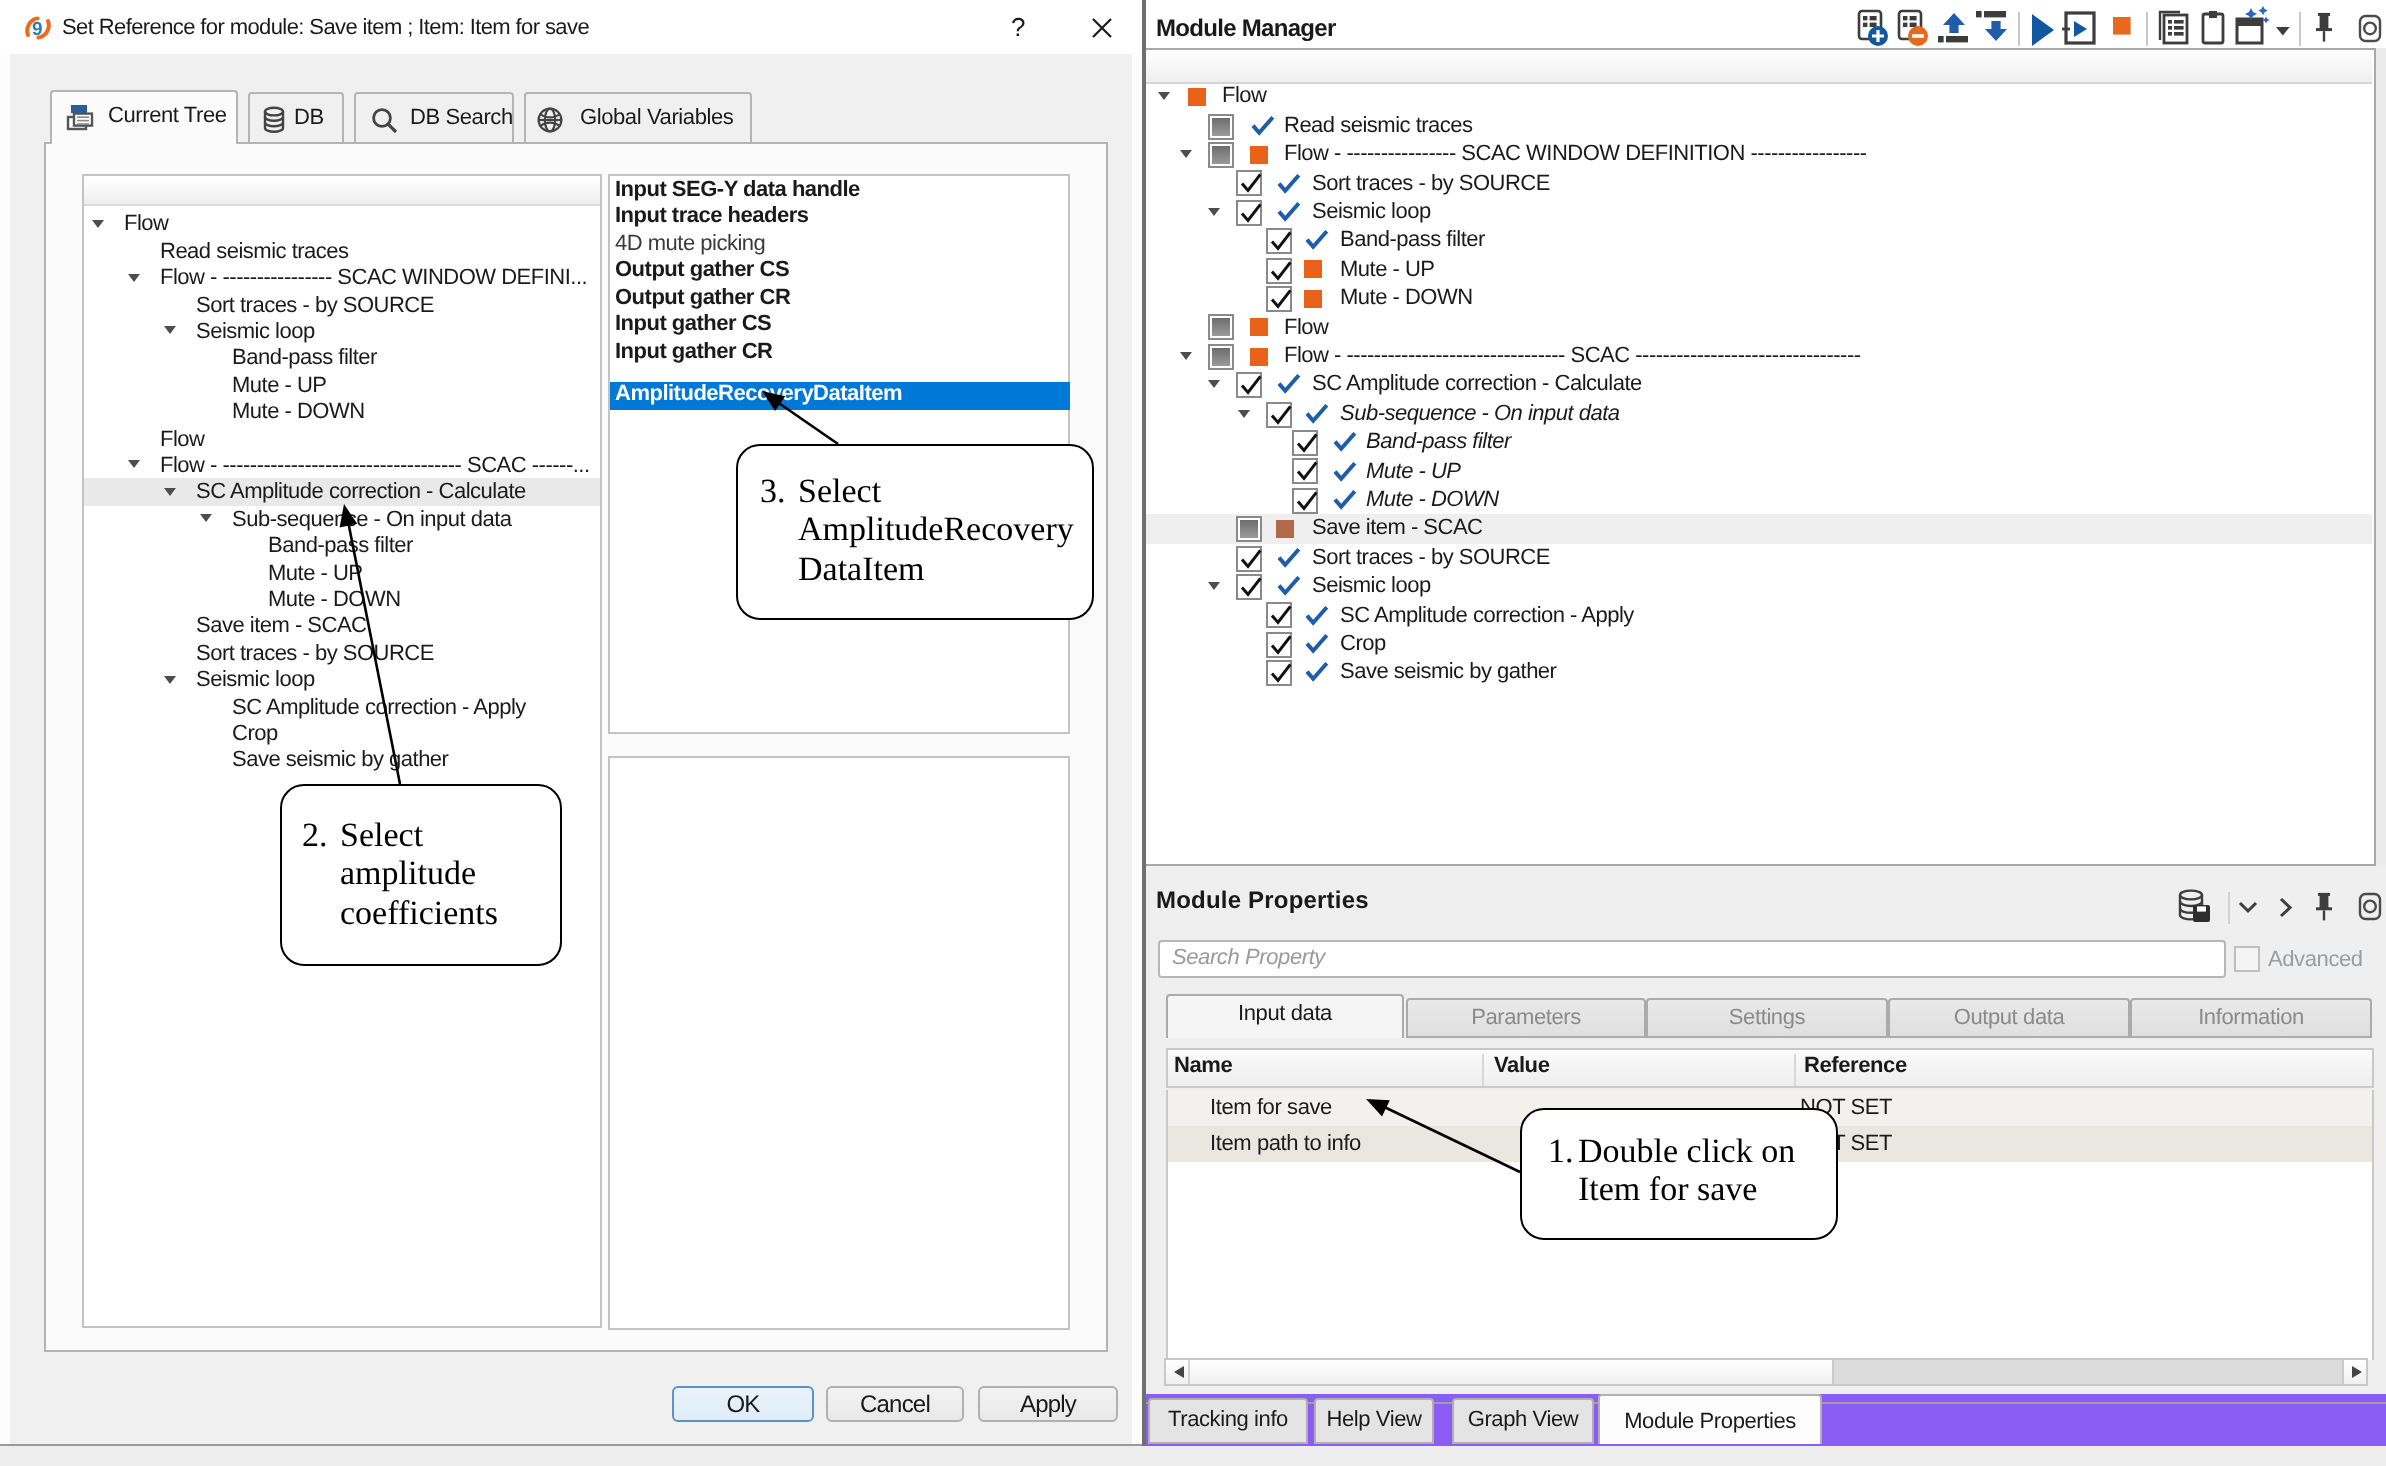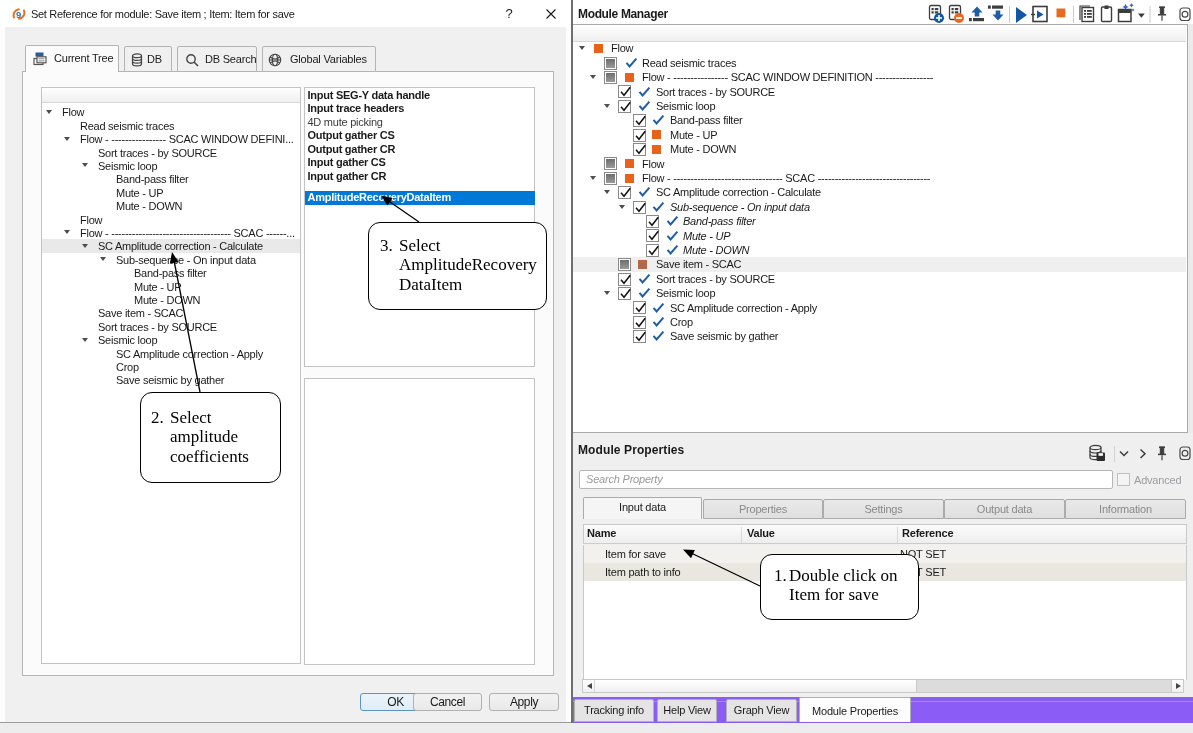--- a/index.html
+++ b/index.html
@@ -34,21 +34,21 @@
 
 .trow { position:absolute; height:14px; line-height:14px; white-space:nowrap; letter-spacing:-0.25px; }
 .tri { position:absolute; width:0; height:0; border-left:3.6px solid transparent; border-right:3.6px solid transparent; border-top:4.6px solid #4d4d4d; }
 .hl { position:absolute; background:#e9e9e9; }
 
 .mitem { position:absolute; left:4px; height:13.5px; line-height:13.5px; font-weight:bold; white-space:nowrap; padding-left:3px; letter-spacing:-0.25px; }
 .msel { background:#0078d7; color:#fff; width:230.5px; }
 
 
 .btn { font-size:12px; letter-spacing:-0.4px; position:absolute; top:693px; height:18px; background:linear-gradient(#f2f2f2,#e9e9e9); border:1px solid #b0b0b0; border-radius:3px; text-align:center; line-height:16px; }
-#btn-ok { left:336px; width:71px; border-color:#5a94c8; background:linear-gradient(#eaf3fa,#dfedf8);margin-left:24px; }
+#btn-ok { left:336px; width:71px; border-color:#5a94c8; background:linear-gradient(#eaf3fa,#dfedf8); }
 #btn-cancel { left:413px; width:69px; }
 #btn-apply { left:489px; width:70px; }
 
 
 #rpanel { left:573px; top:0; width:620px; height:723px; background:#ffffff; }
 #mmtitle { left:5px; top:7px; font-weight:bold; font-size:12px; letter-spacing:-0.35px; }
 #rtreeframe { left:0px; top:24px; width:614.5px; height:409px; background:#fff; border:1px solid #a9a9a9; border-left:none; }
 #rtreemargin { left:614.5px; top:24px; width:5.5px; height:409.5px; background:#ebebeb; }
 #rtreehdr { left:0px; top:25px; width:613px; height:17px; background:linear-gradient(#ffffff,#efefef); border-bottom:1px solid #d6d6d6; }
 
@@ -476,21 +476,21 @@
         <path d="M75 11.4 h8" stroke-width="1.5"></path>
         <path d="M79 12.2 v5" stroke-width="1.2"></path>
       </g>
       <rect x="97" y="4" width="10" height="12.5" rx="2.8" fill="none" stroke="#4a4a4a" stroke-width="1.2"></rect>
       <circle cx="102" cy="10.2" r="2.9" fill="none" stroke="#4a4a4a" stroke-width="1.2"></circle>
     </svg>
     <div class="abs" id="searchbox">Search Property</div>
     <div class="abs" id="advcb"></div>
     <div class="abs" id="advlabel">Advanced</div>
     <div class="abs ptab active" style="left:10px;width:119px;">Input data</div>
-    <div class="abs ptab" style="left:130px;width:120px;">Properties</div>
+    <div class="abs ptab" style="left:130px;width:120px;">Parameters</div>
     <div class="abs ptab" style="left:250px;width:121px;">Settings</div>
     <div class="abs ptab" style="left:371px;width:121px;">Output data</div>
     <div class="abs ptab" style="left:492px;width:121px;">Information</div>
     <div class="abs" id="phead">
       <div class="pcol" style="left:3px;">Name</div>
       <div class="pcol" style="left:163px;">Value</div>
       <div class="pcol" style="left:318px;">Reference</div>
       <div style="position:absolute;left:157px;top:2px;width:1px;height:16px;background:#d8d8d8;"></div>
       <div style="position:absolute;left:313px;top:2px;width:1px;height:16px;background:#d8d8d8;"></div>
     </div>

